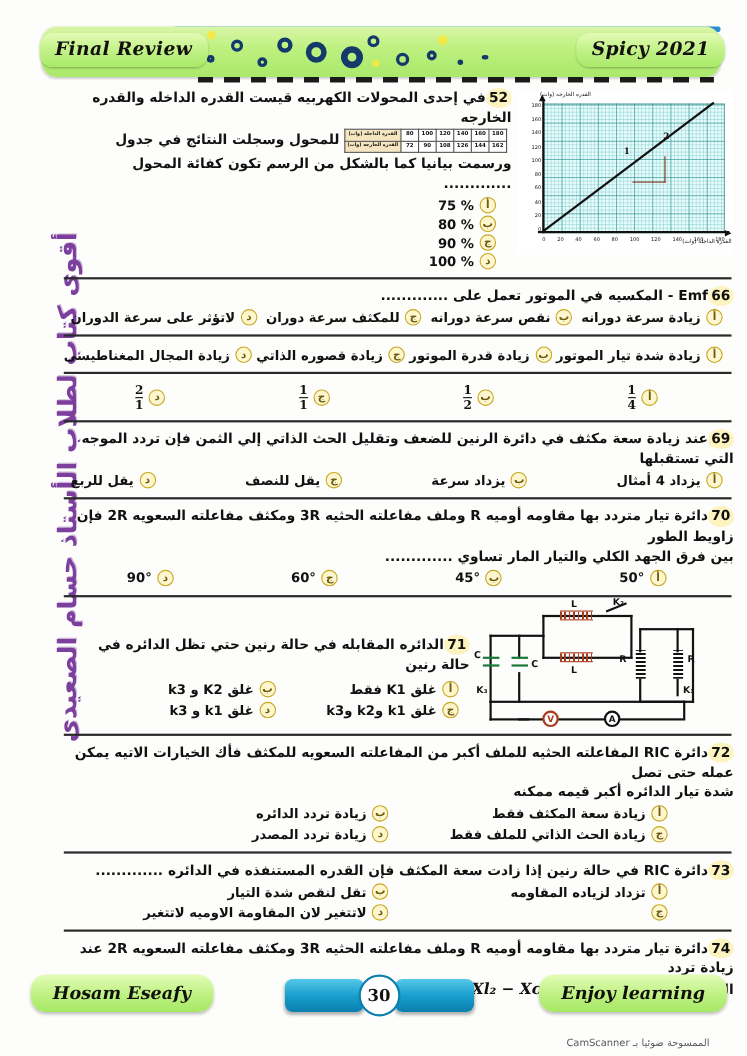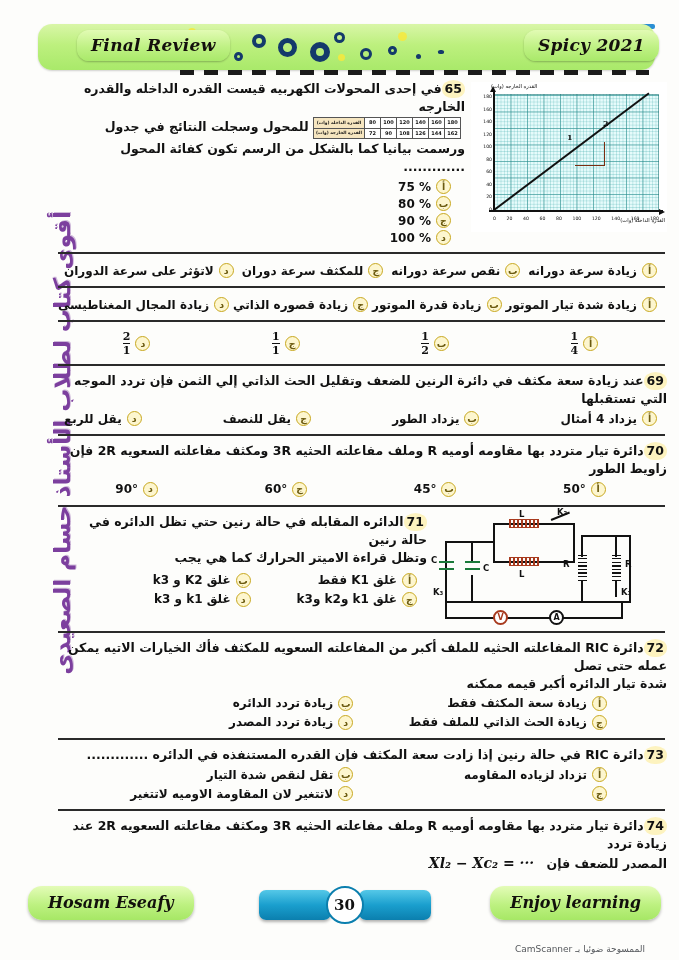--- a/index.html
+++ b/index.html
@@ -71,21 +71,21 @@
     box-shadow: 0 1px 2px rgba(0,0,0,.25);
     font-family: "DejaVu Serif", "Liberation Serif", serif;
     font-weight: bold;
     font-style: italic;
     font-size: 17px;
     color: #14100d;
     letter-spacing: .3px;
     white-space: nowrap;
     direction: ltr;
   }
-  .pill.left  { left: 8px; margin-left: 41px; }
+  .pill.left  { left: 8px; }
   .pill.right { right: 10px; }
 
   
   .sidetext {
     position: absolute;
     left: -248px;
     top: 430px;
     width: 620px;
     transform: rotate(-90deg);
     transform-origin: center center;
@@ -292,21 +292,21 @@
   }
   .minitable th {
     background: #f6e6c0;
     font-size: 4.4px;
     min-width: 44px;
     direction: rtl;
   }
 
   
   .q71row { display: flex; flex-direction: row-reverse; align-items: flex-start; gap: 4px; }
-  .q71text { flex: 1 1 50%; }
+  .q71text { flex: 1 1 50%; margin-top: 28px; }
   .circuitbox { flex: 0 0 236px; width: 236px; height: 112px; position: relative; }
   .wire { position: absolute; background: #121212; }
   .comp-label {
     position: absolute;
     font-size: 8.5px; font-weight: bold; color: #111;
     font-family: "DejaVu Sans", sans-serif; direction: ltr;
   }
   .coil {
     position: absolute;
     height: 9px;
@@ -422,21 +422,21 @@
   </div>
 
   <div class="sidetext">أقوى كتاب لطلاب الأستاذ حسام الصعيدى</div>
 
   <div class="content">
 
     <div class="qblock">
       <div class="q65row">
         <div class="q65text">
           <div class="qline">
-            <span class="qnum">65</span><span>في إحدى المحولات الكهربيه قيست القدره الداخله والقدره الخارجه</span>
+            <span class="qnum">52</span><span>في إحدى المحولات الكهربيه قيست القدره الداخله والقدره الخارجه</span>
           </div>
           <div class="qline">
             <table class="minitable">
               <tbody>
                   <tr>
                 <th>القدره الداخله (وات)</th>
                 <td>80</td>
                 <td>100</td>
                 <td>120</td>
                 <td>140</td>
@@ -515,20 +515,23 @@
               <span>0</span>
             </div>
           </div>
         </div>
       </div>
     </div>
 
     <div class="hr"></div>
 
     <div class="qblock">
+      <div class="qline">
+        <span class="qnum">66</span><span>Emf - المكسيه في الموتور تعمل على .............</span>
+      </div>
       <div class="opts">
         <div class="opt">
           <span class="marker">أ</span>
           <span class="opt-label">زيادة سرعة دورانه</span>
         </div>
         <div class="opt">
           <span class="marker">ب</span>
           <span class="opt-label">نقص سرعة دورانه</span>
         </div>
         <div class="opt">
@@ -606,39 +609,40 @@
       <div class="qline">
         <span class="qnum">69</span><span>عند زيادة سعة مكثف في دائرة الرنين للضعف وتقليل الحث الذاتي إلي الثمن فإن تردد الموجه التي تستقبلها</span>
       </div>
       <div class="opts">
         <div class="opt">
           <span class="marker">أ</span>
           <span class="opt-label">يزداد 4 أمثال</span>
         </div>
         <div class="opt">
           <span class="marker">ب</span>
-          <span class="opt-label">يزداد الطور</span>
+          <span class="opt-label">يزداد سرعة</span>
         </div>
         <div class="opt">
           <span class="marker">ج</span>
           <span class="opt-label">يقل للنصف</span>
         </div>
         <div class="opt">
           <span class="marker">د</span>
           <span class="opt-label">يقل للربع</span>
         </div>
       </div>
     </div>
 
     <div class="hr"></div>
 
     <div class="qblock">
       <div class="qline">
         <span class="qnum">70</span><span>دائرة تيار متردد بها مقاومه أوميه R وملف مفاعلته الحثيه 3R ومكثف مفاعلته السعويه 2R فإن زاويط الطور</span>
       </div>
+      <div class="qline">بين فرق الجهد الكلي والتيار المار تساوي .............</div>
       <div class="opts" style="justify-content:space-around;">
         <div class="opt">
           <span class="marker">أ</span>
           <span class="opt-label ltr">50°</span>
         </div>
         <div class="opt">
           <span class="marker">ب</span>
           <span class="opt-label ltr">45°</span>
         </div>
         <div class="opt">
@@ -653,21 +657,20 @@
     </div>
 
     <div class="hr"></div>
 
     <div class="qblock">
       <div class="q71row">
         <div class="q71text">
           <div class="qline">
             <span class="qnum">71</span><span>الدائره المقابله في حالة رنين حتي تظل الدائره في حالة رنين</span>
           </div>
-          <div class="qline">وتظل قراءة الاميتر الحرارك كما هي يجب</div>
           <div class="opts two-col" style="padding-top:6px;">
             <div class="opt">
               <span class="marker">أ</span>
               <span class="opt-label">غلق K1 فقط</span>
             </div>
             <div class="opt">
               <span class="marker">ب</span>
               <span class="opt-label">غلق K2 و k3</span>
             </div>
             <div class="opt">

